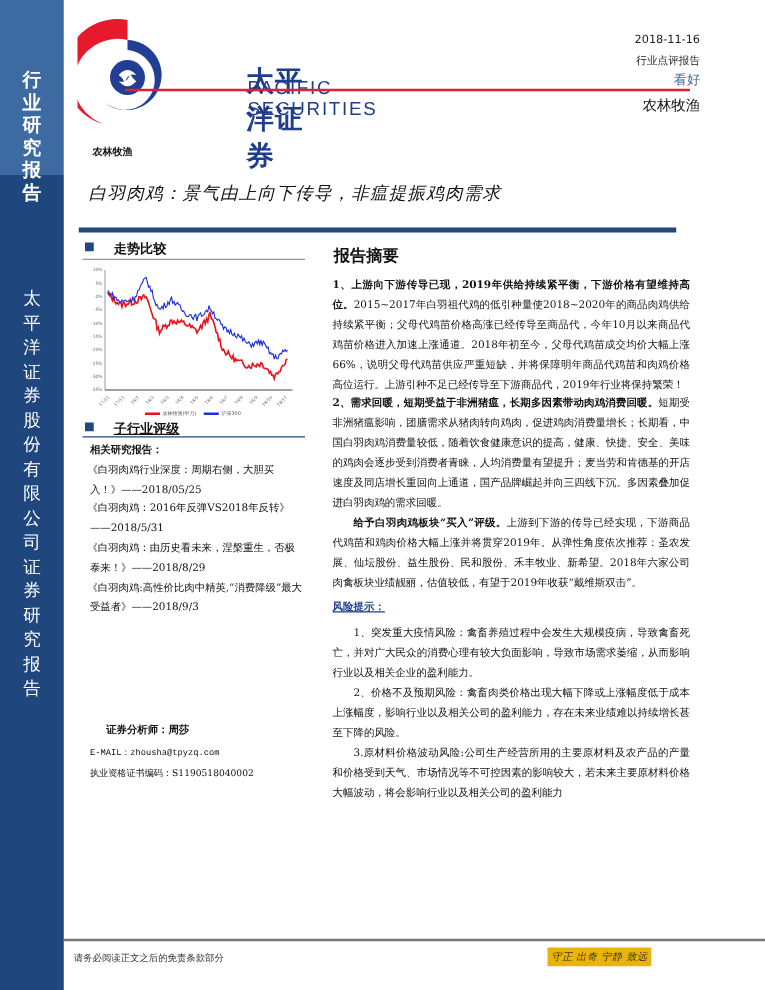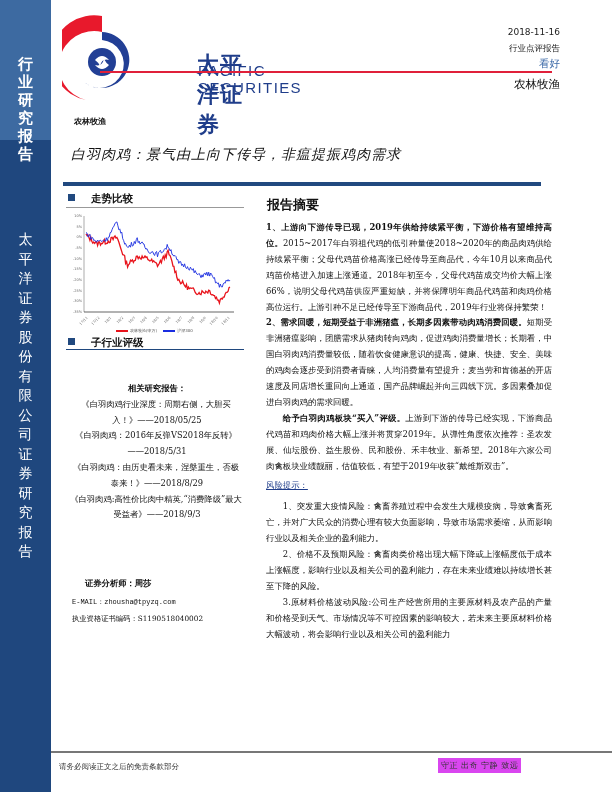--- a/index.html
+++ b/index.html
@@ -32,39 +32,39 @@
   .chart-rule { position:absolute; left:66px; top:207px; width:178px; height:1px; background:#999; }
 
   .chart { position:absolute; left:62px; top:212px; width:180px; height:120px; }
   .chart .tick { position:absolute; left:0; width:20px; text-align:right; font-family:"DejaVu Sans",sans-serif; font-size:3.5px; color:#666; }
 
   .legend { position:absolute; left:116px; top:328px; font-family:"DejaVu Sans",sans-serif; font-size:4px; color:#555; display:flex; gap:6px; align-items:center; }
   .legend i { display:inline-block; width:12px; height:1.5px; margin-right:2px; vertical-align:middle; }
 
   .sub-rule { position:absolute; left:66px; top:349px; width:178px; height:1px; background:#1f477e; }
 
-  .related { position:absolute; left:72px; top:381px; width:170px; font-size:8.3px; line-height:15.8px;text-align:center; }
+  .related { position:absolute; left:72px; top:352px; width:170px; font-size:8.3px; line-height:15.8px; }
   .related .h { font-weight:bold; }
   .related .item { text-indent:-2px; }
 
   .analyst { position:absolute; left:72px; top:578px; width:175px; font-size:8.3px; }
   .analyst .name { font-weight:bold; margin-bottom:8px;margin-left:13px; }
   .analyst .mail { font-family:Liberation Mono, monospace; font-size:7px; margin-bottom:7px; }
   .analyst .cert { font-size:7.3px; }
 
   .summary-title { position:absolute; left:267px; top:196px; font-size:13px; font-weight:bold; }
   .summary { position:absolute; left:266px; top:220px; width:286px; font-size:8.4px; line-height:15.9px; text-align:justify; }
   .summary p { margin:0; }
   .summary b { font-weight:bold; }
   .summary .indent { text-indent:2em; }
-  .risk-title { font-weight:normal; color:#1f3d8a; text-decoration:underline; display:inline-block; margin:3px 0 6px; }
+  .risk-title { font-weight:bold; color:#1f3d8a; text-decoration:underline; display:inline-block; margin:3px 0 6px; }
 
   .footer-rule { position:absolute; left:51px; top:751px; width:561px; height:2px; background:#777; }
   .footer-left { position:absolute; left:59px; top:762px; font-size:7.5px; color:#333; }
-  .footer-right { position:absolute; left:438px; top:758px; padding:2px 3px; background:#d946ef; font-size:8px; color:#333; letter-spacing:0.5px; }
+  .footer-right { position:absolute; left:438px; top:758px; padding:2px 3px; background:#eab308; font-size:8px; color:#333; letter-spacing:0.5px;font-style:italic; }
 </style>
 </head>
 <body>
 
 <div class="sidebar-top"></div>
 <div class="sidebar-bottom"></div>
 <div class="vtext vt-top" id="vt-top">
     <span>行</span>
     <span>业</span>
     <span>研</span>
@@ -141,21 +141,21 @@
   <polyline points="24.0,22.0 25.0,23.6 25.9,22.8 26.9,25.4 27.9,28.3 28.8,25.2 29.8,29.3 30.8,31.1 31.7,30.1 32.7,31.4 33.7,29.8 34.6,29.7 35.6,33.5 36.6,30.0 37.5,30.0 38.5,33.1 39.5,31.5 40.4,31.5 41.4,29.7 42.4,27.6 43.3,32.0 44.3,31.5 45.3,31.4 46.2,29.0 47.2,30.6 48.2,30.2 49.1,25.6 50.1,25.3 51.1,27.5 52.0,25.1 53.0,24.0 54.0,26.1 54.9,25.5 55.9,27.5 56.9,30.3 57.8,33.3 58.8,36.5 59.8,39.6 60.7,42.7 61.7,42.9 62.7,43.9 63.6,51.5 64.6,49.7 65.6,55.1 66.5,52.8 67.5,51.7 68.5,48.2 69.4,49.0 70.4,47.9 71.4,50.4 72.3,48.5 73.3,48.4 74.3,44.3 75.2,44.0 76.2,46.7 77.2,44.8 78.1,46.4 79.1,47.2 80.1,44.1 81.0,46.0 82.0,45.7 83.0,44.0 83.9,45.4 84.9,44.9 85.9,47.5 86.8,48.1 87.8,48.9 88.8,48.5 89.7,47.2 90.7,49.9 91.7,48.7 92.6,50.0 93.6,50.4 94.6,51.3 95.5,54.4 96.5,52.6 97.4,51.3 98.4,48.5 99.4,50.7 100.3,46.6 101.3,44.3 102.3,47.1 103.2,43.0 104.2,45.4 105.2,39.7 106.1,38.2 107.1,42.8 108.1,43.6 109.0,46.1 110.0,49.5 111.0,54.1 111.9,54.3 112.9,60.4 113.9,59.4 114.8,65.3 115.8,68.2 116.8,67.4 117.7,69.5 118.7,71.8 119.7,71.1 120.6,68.9 121.6,71.8 122.6,73.7 123.5,74.9 124.5,72.4 125.5,77.9 126.4,75.0 127.4,76.6 128.4,76.0 129.3,76.4 130.3,76.2 131.3,76.0 132.2,77.8 133.2,80.4 134.2,81.7 135.1,82.4 136.1,82.0 137.1,80.5 138.0,82.3 139.0,82.6 140.0,78.8 140.9,79.8 141.9,80.8 142.9,81.4 143.8,79.1 144.8,80.1 145.8,81.0 146.7,78.2 147.7,78.8 148.7,82.2 149.6,82.8 150.6,82.7 151.6,83.3 152.5,83.6 153.5,86.5 154.5,85.3 155.4,88.1 156.4,88.1 157.4,91.1 158.3,87.3 159.3,86.4 160.3,87.1 161.2,85.2 162.2,85.2 163.2,81.9 164.1,80.4 165.1,80.4 166.1,79.3 167.0,75.6 168.0,75.1" fill="none" stroke="#e8141c" stroke-width="1.3"></polyline>
       <polyline points="24.0,20.6 25.0,21.1 25.9,24.9 26.9,24.0 27.9,22.2 28.8,27.5 29.8,25.5 30.8,25.8 31.7,28.4 32.7,28.0 33.7,29.6 34.6,30.2 35.6,28.0 36.6,29.3 37.5,28.5 38.5,28.2 39.5,29.5 40.4,29.0 41.4,28.1 42.4,28.6 43.3,29.4 44.3,25.7 45.3,28.8 46.2,25.4 47.2,25.1 48.2,20.6 49.1,20.4 50.1,17.5 51.1,15.2 52.0,14.1 53.0,11.3 54.0,10.5 54.9,9.9 55.9,13.8 56.9,17.8 57.8,16.9 58.8,21.2 59.8,20.2 60.7,26.6 61.7,28.7 62.7,32.2 63.6,31.5 64.6,34.3 65.6,35.1 66.5,35.3 67.5,33.1 68.5,35.2 69.4,30.3 70.4,34.1 71.4,33.4 72.3,29.5 73.3,31.7 74.3,27.6 75.2,25.7 76.2,30.6 77.2,29.2 78.1,32.1 79.1,31.0 80.1,29.9 81.0,31.6 82.0,32.0 83.0,35.6 83.9,37.2 84.9,36.6 85.9,38.9 86.8,40.7 87.8,41.3 88.8,41.2 89.7,39.8 90.7,39.7 91.7,42.1 92.6,43.5 93.6,40.4 94.6,39.5 95.5,44.8 96.5,40.6 97.4,39.6 98.4,38.3 99.4,41.0 100.3,40.3 101.3,39.7 102.3,37.3 103.2,36.3 104.2,37.4 105.2,32.4 106.1,35.5 107.1,36.2 108.1,39.0 109.0,37.6 110.0,42.4 111.0,42.9 111.9,44.2 112.9,43.4 113.9,44.4 114.8,47.6 115.8,47.5 116.8,51.4 117.7,49.5 118.7,49.7 119.7,53.5 120.6,52.1 121.6,54.9 122.6,51.8 123.5,55.4 124.5,56.6 125.5,54.6 126.4,57.3 127.4,58.2 128.4,55.2 129.3,56.7 130.3,58.2 131.3,56.6 132.2,60.8 133.2,58.6 134.2,61.0 135.1,62.3 136.1,62.5 137.1,61.4 138.0,63.1 139.0,65.7 140.0,62.8 140.9,65.1 141.9,61.9 142.9,60.9 143.8,63.1 144.8,60.2 145.8,63.8 146.7,60.2 147.7,64.1 148.7,61.0 149.6,62.4 150.6,64.5 151.6,66.3 152.5,65.6 153.5,70.9 154.5,70.1 155.4,71.6 156.4,70.9 157.4,75.3 158.3,72.0 159.3,74.8 160.3,75.0 161.2,71.9 162.2,70.7 163.2,71.2 164.1,68.2 165.1,69.2 166.1,67.6 167.0,69.2 168.0,68.1" fill="none" stroke="#1a2de0" stroke-width="0.9"></polyline>
     </svg>
 <div class="tick" style="top: 2px;">10%</div><div class="tick" style="top: 12.6667px;">5%</div><div class="tick" style="top: 23.3333px;">0%</div><div class="tick" style="top: 34px;">-5%</div><div class="tick" style="top: 44.6667px;">-10%</div><div class="tick" style="top: 55.3333px;">-15%</div><div class="tick" style="top: 66px;">-20%</div><div class="tick" style="top: 76.6667px;">-25%</div><div class="tick" style="top: 87.3333px;">-30%</div><div class="tick" style="top: 98px;">-35%</div></div>
 
 <div class="legend">
   <span><i style="background:#e8141c"></i><span>农林牧渔(申万)</span></span>
   <span><i style="background:#1a2de0"></i><span>沪深300</span></span>
 </div>
 
-<div class="sec-head" style="left:68px; top:336px;">
+<div class="sec-head" style="left:68px; top:336px;text-decoration:underline;">
   <span class="sq"></span><span>子行业评级</span>
 </div>
 <div class="sub-rule"></div>
 
 <div class="related">
   <div class="h">相关研究报告：</div>
   <div class="item">《白羽肉鸡行业深度：周期右侧，大胆买入！》——2018/05/25</div>
   <div class="item">《白羽肉鸡：2016年反弹VS2018年反转》——2018/5/31</div>
   <div class="item">《白羽肉鸡：由历史看未来，涅槃重生，否极泰来！》——2018/8/29</div>
   <div class="item">《白羽肉鸡:高性价比肉中精英,“消费降级”最大受益者》——2018/9/3</div>

